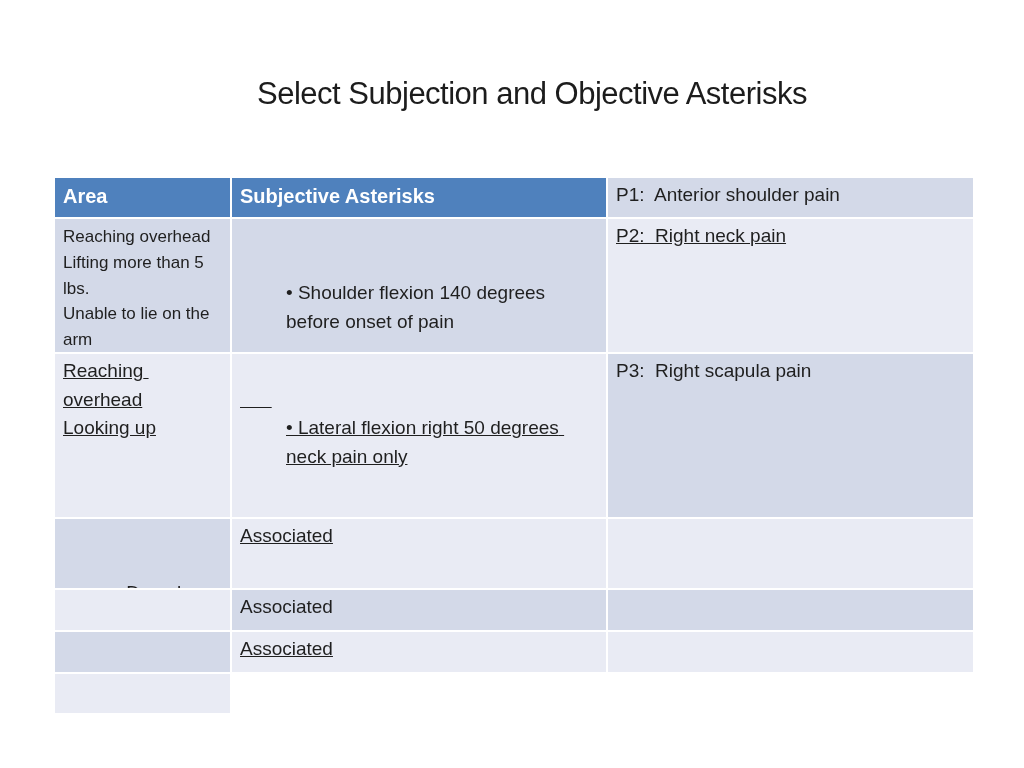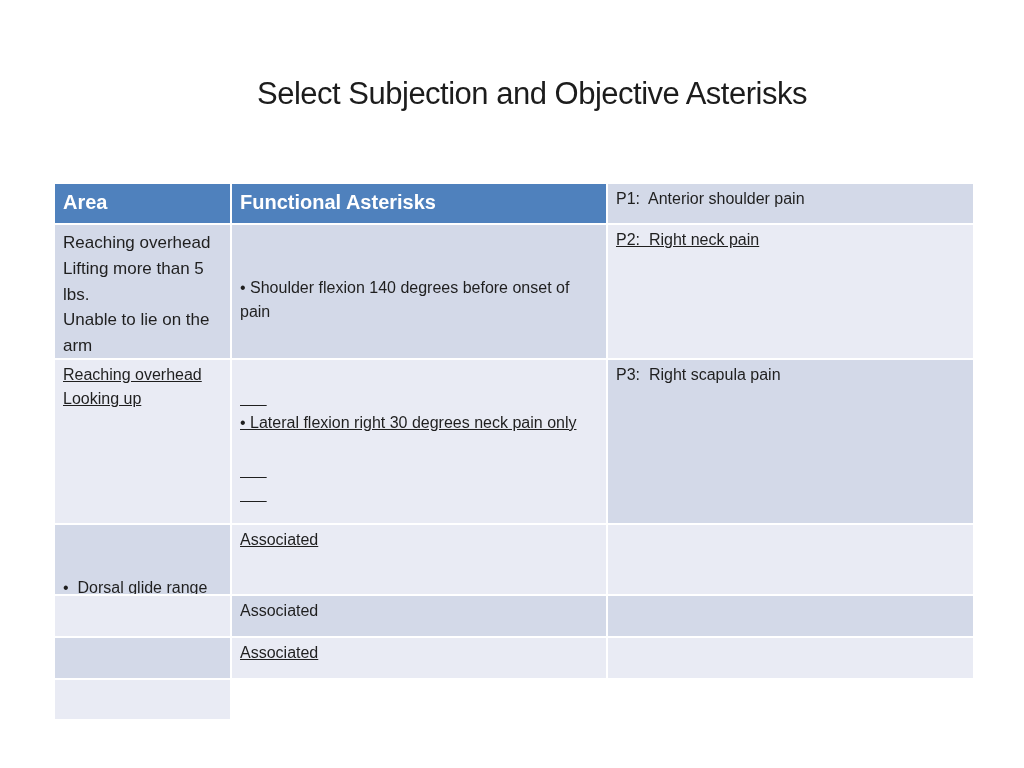--- a/index.html
+++ b/index.html
@@ -16,77 +16,77 @@
     position:absolute;
     top:76px;left:0;width:1024px;
     text-align:center;
     font-size:31px;
     letter-spacing:-0.5px;
     color:#1c1c1c;
     margin-left:20px;
   }
   .asterisk-table{
     position:absolute;
-    left:55px;top:184px;
+    left:55px;top:178px;
     display:grid;
     grid-template-columns:175px 374px 365px;
     grid-template-rows:39px 133px 163px 69px 40px 40px 39px;
     gap:2px;
     background:transparent;
   }
   .cell{
     box-sizing:border-box;
     padding:3px 8px 2px 8px;
-    font-size:16px;
+    font-size:19px;
     line-height:1.5;
     white-space:pre-wrap;
     overflow:hidden;
   }
   .header-cell{
     display:flex;
     align-items:center;
     background:var(--header-bg,#4F81BD);
     color:var(--header-text,#fff);
     font-weight:bold;
     font-size:20px;
     padding:0 6px 2px 8px;
     white-space:nowrap;
   }
   .band-dark{background:var(--band-dark,#D3D9E8);}
   .band-light{background:var(--band-light,#E9EBF4);text-decoration:underline;}
   .small-text{font-size:17px;line-height:1.52;padding-top:5px;}
-  .bullet-line{white-space:pre-wrap;}
+  .bullet-line{white-space:pre-wrap;margin-left:46px;}
 </style>
 </head>
 <body>
 
 <div class="slide">
 
   <div class="slide-title">Select Subjection and Objective Asterisks</div>
 
   <div class="asterisk-table">
 
     <div class="header-cell">Area</div>
-    <div class="header-cell">Functional Asterisks</div>
+    <div class="header-cell">Subjective Asterisks</div>
 
     <div class="cell band-dark">P1:  Anterior shoulder pain</div>
     <div class="cell band-dark small-text">Reaching overhead
 Lifting more than 5 lbs.
 Unable to lie on the arm</div>
     <div class="cell band-dark">
       <div class="bullet-line">• Shoulder flexion 140 degrees before onset of pain</div>
       
       
     </div>
 
     <div class="cell band-light">P2:  Right neck pain</div>
     <div class="cell band-light">Reaching overhead
 Looking up</div>
     <div class="cell band-light">
-      <div class="bullet-line">• Lateral flexion right 30 degrees neck pain only</div>
+      <div class="bullet-line">• Lateral flexion right 50 degrees neck pain only</div>
       
       
     </div>
 
     <div class="cell band-dark">P3:  Right scapula pain</div>
     <div class="cell band-dark">
       <div class="bullet-line">•  Dorsal glide range 50%</div>
     </div>
 
     <div class="cell band-light">Associated</div>

